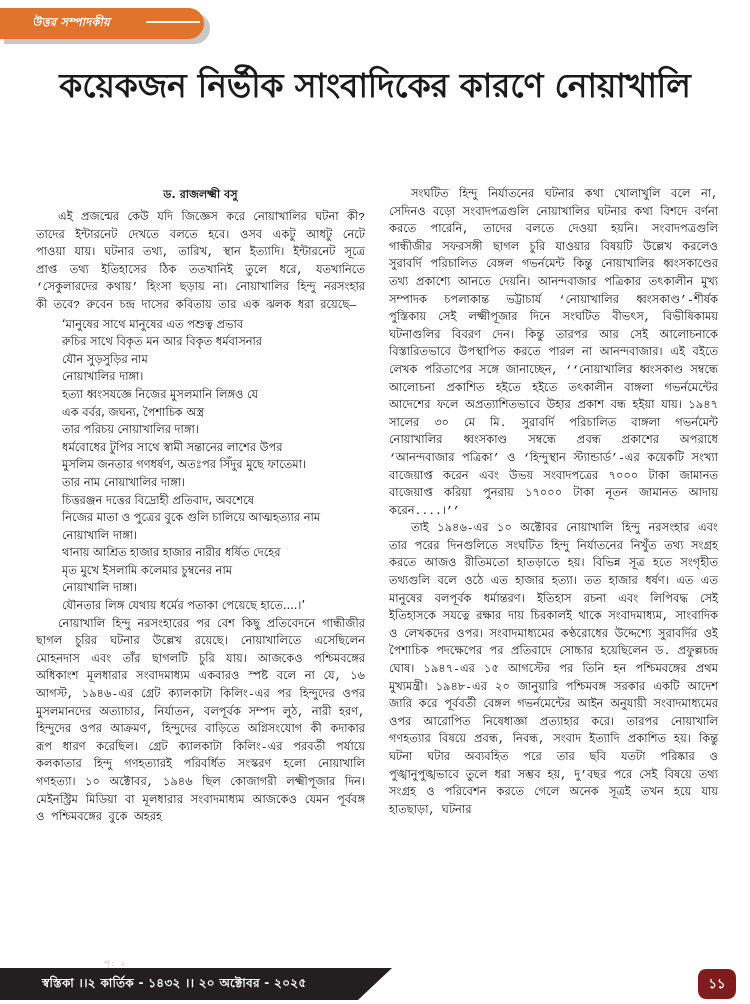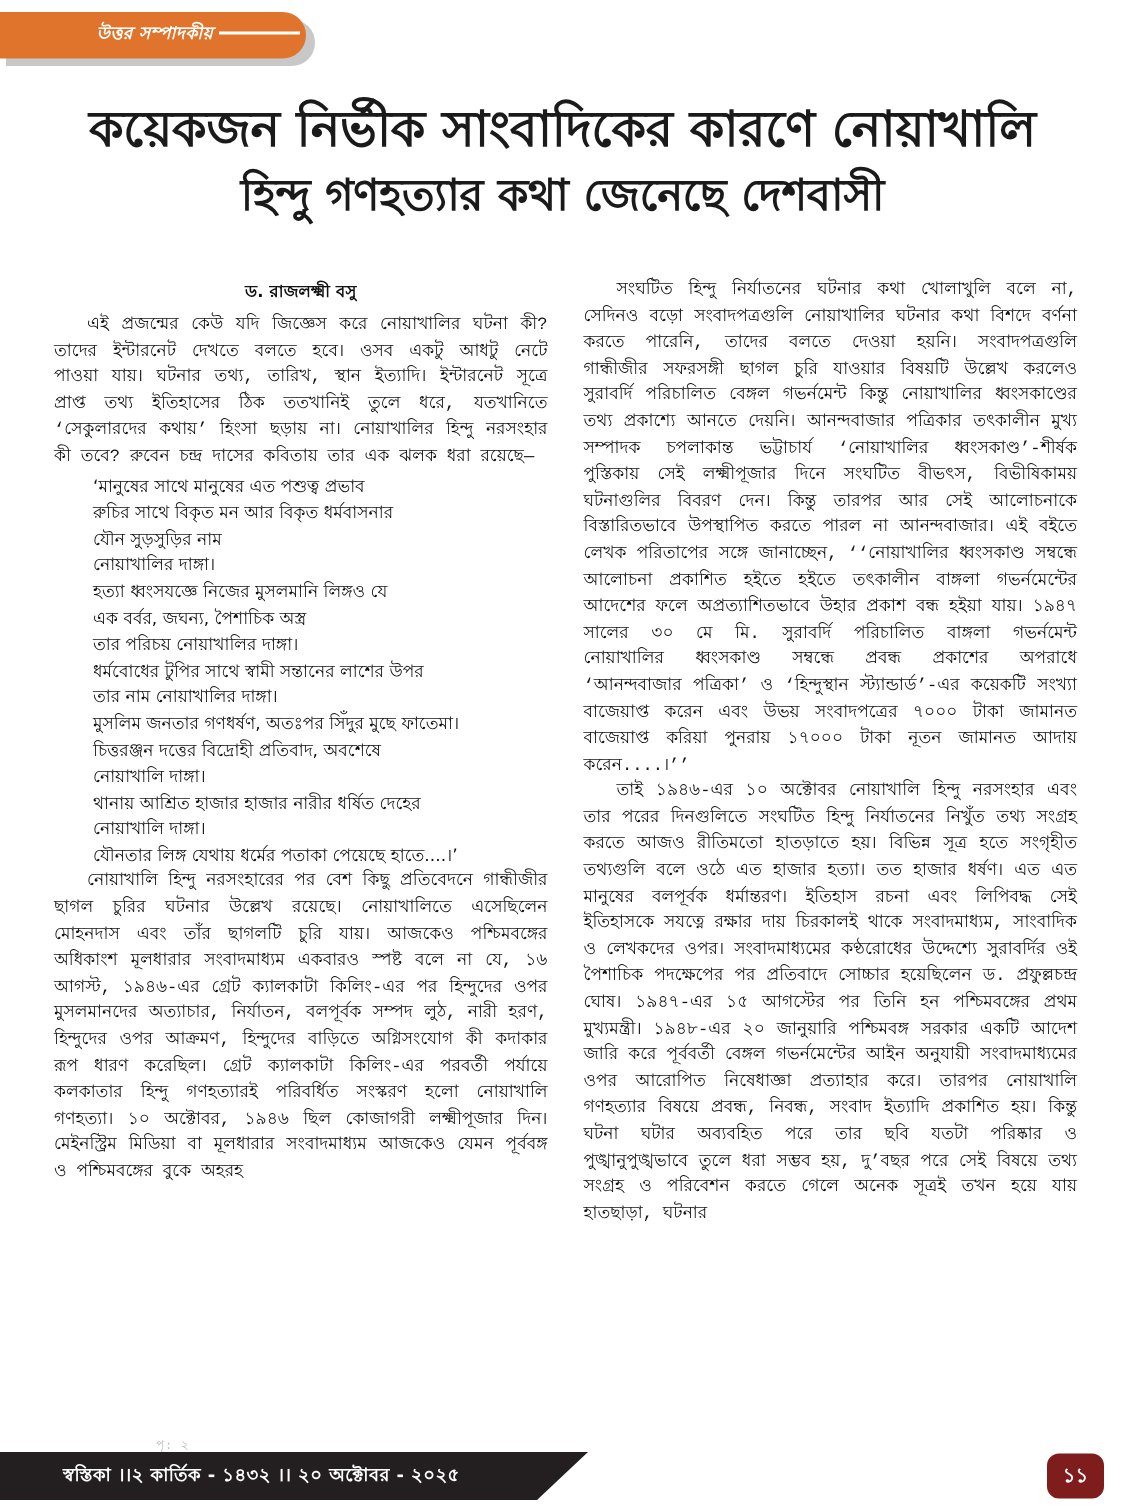--- a/index.html
+++ b/index.html
@@ -48,20 +48,21 @@
     top: 0;
     width: 204px;
     height: 31px;
     background: #e1742c;
     border-top-right-radius: 17px;
     border-bottom-right-radius: 17px;
     display: flex;
     align-items: center;
     justify-content: flex-end;
     padding-right: 4px;
+    gap: 32px;
   }
   .section-tag-label {
     font-family: "DejaVu Sans", "Liberation Sans", sans-serif;
     font-size: 11.5px;
     font-weight: 700;
     font-style: italic;
     color: #ffffff;
     white-space: nowrap;
     letter-spacing: .2px;
   }
@@ -210,42 +211,43 @@
   <div class="section-tag-wrap">
     <div class="section-tag-shadow"></div>
     <div class="section-tag">
       <span class="section-tag-label">উত্তর সম্পাদকীয়</span>
       <span class="section-tag-rule"></span>
     </div>
   </div>
 
   <div class="headline">
     <div class="headline-line l1">কয়েকজন নির্ভীক সাংবাদিকের কারণে নোয়াখালি</div>
-    <div class="headline-line l2">হিন্দু গণহত্যার কথা জেনেছে দেশবাসী</div>
   </div>
 
   <div class="columns">
 
     <div class="col">
       <div class="byline">ড. রাজলক্ষ্মী বসু</div>
       <p class="para">এই প্রজন্মের কেউ যদি জিজ্ঞেস করে নোয়াখালির ঘটনা কী? তাদের ইন্টারনেট দেখতে বলতে হবে। ওসব একটু আধটু নেটে পাওয়া যায়। ঘটনার তথ্য, তারিখ, স্থান ইত্যাদি। ইন্টারনেট সূত্রে প্রাপ্ত তথ্য ইতিহাসের ঠিক ততখানিই তুলে ধরে, যতখানিতে ‘সেকুলারদের কথায়’ হিংসা ছড়ায় না। নোয়াখালির হিন্দু নরসংহার কী তবে? রুবেন চন্দ্র দাসের কবিতায় তার এক ঝলক ধরা রয়েছে—</p>
       <div class="poem">
         <div class="poem-line">‘মানুষের সাথে মানুষের এত পশুত্ব প্রভাব</div>
         <div class="poem-line">রুচির সাথে বিকৃত মন আর বিকৃত ধর্মবাসনার</div>
         <div class="poem-line">যৌন সুড়সুড়ির নাম</div>
         <div class="poem-line">নোয়াখালির দাঙ্গা।</div>
         <div class="poem-line">হত্যা ধ্বংসযজ্ঞে নিজের মুসলমানি লিঙ্গও যে</div>
         <div class="poem-line">এক বর্বর, জঘন্য, পৈশাচিক অস্ত্র</div>
         <div class="poem-line">তার পরিচয় নোয়াখালির দাঙ্গা।</div>
         <div class="poem-line">ধর্মবোধের টুপির সাথে স্বামী সন্তানের লাশের উপর</div>
+        <div class="poem-line">মুসলিম জনতার গণধর্ষণ, অতঃপর সিঁদুর মুছে ফাতেমা।</div>
         <div class="poem-line">তার নাম নোয়াখালির দাঙ্গা।</div>
-        <div class="poem-line">মুসলিম জনতার গণধর্ষণ, অতঃপর সিঁদুর মুছে ফাতেমা।</div>
         <div class="poem-line">চিত্তরঞ্জন দত্তের বিদ্রোহী প্রতিবাদ, অবশেষে</div>
+        <div class="poem-line">নিজের মাতা ও পুত্রের বুকে গুলি চালিয়ে আত্মহত্যার নাম</div>
         <div class="poem-line">নোয়াখালি দাঙ্গা।</div>
         <div class="poem-line">থানায় আশ্রিত হাজার হাজার নারীর ধর্ষিত দেহের</div>
+        <div class="poem-line">মৃত মুখে ইসলামি কলেমার চুম্বনের নাম</div>
         <div class="poem-line">নোয়াখালি দাঙ্গা।</div>
         <div class="poem-line">যৌনতার লিঙ্গ যেথায় ধর্মের পতাকা পেয়েছে হাতে....।’</div>
       </div>
       <p class="para">নোয়াখালি হিন্দু নরসংহারের পর বেশ কিছু প্রতিবেদনে গান্ধীজীর ছাগল চুরির ঘটনার উল্লেখ রয়েছে। নোয়াখালিতে এসেছিলেন মোহনদাস এবং তাঁর ছাগলটি চুরি যায়। আজকেও পশ্চিমবঙ্গের অধিকাংশ মূলধারার সংবাদমাধ্যম একবারও স্পষ্ট বলে না যে, ১৬ আগস্ট, ১৯৪৬-এর গ্রেট ক্যালকাটা কিলিং-এর পর হিন্দুদের ওপর মুসলমানদের অত্যাচার, নির্যাতন, বলপূর্বক সম্পদ লুঠ, নারী হরণ, হিন্দুদের ওপর আক্রমণ, হিন্দুদের বাড়িতে অগ্নিসংযোগ কী কদাকার রূপ ধারণ করেছিল। গ্রেট ক্যালকাটা কিলিং-এর পরবর্তী পর্যায়ে কলকাতার হিন্দু গণহত্যারই পরিবর্ধিত সংস্করণ হলো নোয়াখালি গণহত্যা। ১০ অক্টোবর, ১৯৪৬ ছিল কোজাগরী লক্ষ্মীপূজার দিন। মেইনস্ট্রিম মিডিয়া বা মূলধারার সংবাদমাধ্যম আজকেও যেমন পূর্ববঙ্গ ও পশ্চিমবঙ্গের বুকে অহরহ</p>
     </div>
 
     <div class="col">
       <p class="para">সংঘটিত হিন্দু নির্যাতনের ঘটনার কথা খোলাখুলি বলে না, সেদিনও বড়ো সংবাদপত্রগুলি নোয়াখালির ঘটনার কথা বিশদে বর্ণনা করতে পারেনি, তাদের বলতে দেওয়া হয়নি। সংবাদপত্রগুলি গান্ধীজীর সফরসঙ্গী ছাগল চুরি যাওয়ার বিষয়টি উল্লেখ করলেও সুরাবর্দি পরিচালিত বেঙ্গল গভর্নমেন্ট কিন্তু নোয়াখালির ধ্বংসকাণ্ডের তথ্য প্রকাশ্যে আনতে দেয়নি। আনন্দবাজার পত্রিকার তৎকালীন মুখ্য সম্পাদক চপলাকান্ত ভট্টাচার্য ‘নোয়াখালির ধ্বংসকাণ্ড’-শীর্ষক পুস্তিকায় সেই লক্ষ্মীপূজার দিনে সংঘটিত বীভৎস, বিভীষিকাময় ঘটনাগুলির বিবরণ দেন। কিন্তু তারপর আর সেই আলোচনাকে বিস্তারিতভাবে উপস্থাপিত করতে পারল না আনন্দবাজার। এই বইতে লেখক পরিতাপের সঙ্গে জানাচ্ছেন, ‘‘নোয়াখালির ধ্বংসকাণ্ড সম্বন্ধে আলোচনা প্রকাশিত হইতে হইতে তৎকালীন বাঙ্গলা গভর্নমেন্টের আদেশের ফলে অপ্রত্যাশিতভাবে উহার প্রকাশ বন্ধ হইয়া যায়। ১৯৪৭ সালের ৩০ মে মি. সুরাবর্দি পরিচালিত বাঙ্গলা গভর্নমেন্ট নোয়াখালির ধ্বংসকাণ্ড সম্বন্ধে প্রবন্ধ প্রকাশের অপরাধে ‘আনন্দবাজার পত্রিকা’ ও ‘হিন্দুস্থান স্ট্যান্ডার্ড’-এর কয়েকটি সংখ্যা বাজেয়াপ্ত করেন এবং উভয় সংবাদপত্রের ৭০০০ টাকা জামানত বাজেয়াপ্ত করিয়া পুনরায় ১৭০০০ টাকা নূতন জামানত আদায় করেন....।’’</p>
       <p class="para">তাই ১৯৪৬-এর ১০ অক্টোবর নোয়াখালি হিন্দু নরসংহার এবং তার পরের দিনগুলিতে সংঘটিত হিন্দু নির্যাতনের নিখুঁত তথ্য সংগ্রহ করতে আজও রীতিমতো হাতড়াতে হয়। বিভিন্ন সূত্র হতে সংগৃহীত তথ্যগুলি বলে ওঠে এত হাজার হত্যা। তত হাজার ধর্ষণ। এত এত মানুষের বলপূর্বক ধর্মান্তরণ। ইতিহাস রচনা এবং লিপিবদ্ধ সেই ইতিহাসকে সযত্নে রক্ষার দায় চিরকালই থাকে সংবাদমাধ্যম, সাংবাদিক ও লেখকদের ওপর। সংবাদমাধ্যমের কণ্ঠরোধের উদ্দেশ্যে সুরাবর্দির ওই পৈশাচিক পদক্ষেপের পর প্রতিবাদে সোচ্চার হয়েছিলেন ড. প্রফুল্লচন্দ্র ঘোষ। ১৯৪৭-এর ১৫ আগস্টের পর তিনি হন পশ্চিমবঙ্গের প্রথম মুখ্যমন্ত্রী। ১৯৪৮-এর ২০ জানুয়ারি পশ্চিমবঙ্গ সরকার একটি আদেশ জারি করে পূর্ববর্তী বেঙ্গল গভর্নমেন্টের আইন অনুযায়ী সংবাদমাধ্যমের ওপর আরোপিত নিষেধাজ্ঞা প্রত্যাহার করে। তারপর নোয়াখালি গণহত্যার বিষয়ে প্রবন্ধ, নিবন্ধ, সংবাদ ইত্যাদি প্রকাশিত হয়। কিন্তু ঘটনা ঘটার অব্যবহিত পরে তার ছবি যতটা পরিষ্কার ও পুঙ্খানুপুঙ্খভাবে তুলে ধরা সম্ভব হয়, দু’বছর পরে সেই বিষয়ে তথ্য সংগ্রহ ও পরিবেশন করতে গেলে অনেক সূত্রই তখন হয়ে যায় হাতছাড়া, ঘটনার</p>
     </div>

